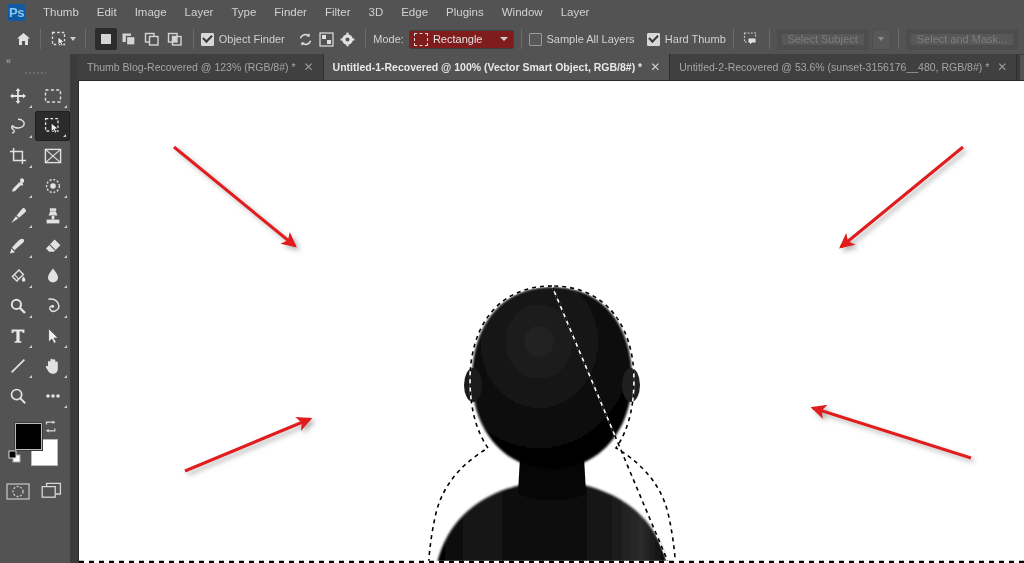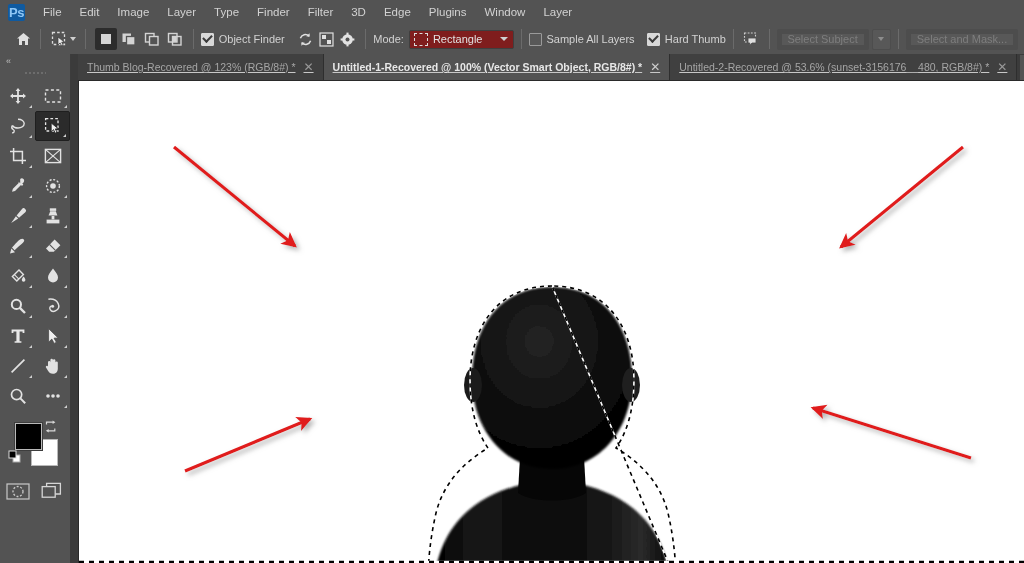--- a/index.html
+++ b/index.html
@@ -84,21 +84,21 @@
   }
   .btn-flat.disabled{color:#7e7e7e;background:#585858;border-color:#4d4d4d;}
   .btn-caret{
     width:22px;height:21px;display:flex;align-items:center;justify-content:center;
     background:#585858;border:1px solid #4d4d4d;border-radius:2px;margin-left:3px;box-sizing:border-box;
   }
 
   
   .tabbar{
     position:absolute;left:0;top:54px;width:1020px;height:26px;background:#3b3b3b;
-    display:flex;align-items:flex-end;text-decoration:underline;
+    display:flex;align-items:flex-end;
   }
   .tab-spacer{width:78px;height:26px;background:#3b3b3b;}
   .tab{
     height:26px;display:flex;align-items:center;padding:0 9px;gap:8px;
     font-size:10.5px;color:#a5a5a5;background:#404040;
     border-right:1px solid #2e2e2e;white-space:nowrap;box-sizing:border-box;
   }
   .tab.active{background:#535353;color:#e8e8e8;font-weight:bold;}
   .tab .x{font-size:12px;color:#9a9a9a;line-height:1;}
   .tab.active .x{color:#cfcfcf;font-weight:normal;}
@@ -156,21 +156,21 @@
   }
   .arrow-layer{position:absolute;left:0;top:0;width:946px;height:483px;pointer-events:none;}
 </style>
 </head>
 <body>
 
 <div class="app">
 
   <div class="menubar">
     <div class="ps-logo">Ps</div>
-    <div class="menu-item">File</div>
+    <div class="menu-item">Thumb</div>
     <div class="menu-item">Edit</div>
     <div class="menu-item">Image</div>
     <div class="menu-item">Layer</div>
     <div class="menu-item">Type</div>
     <div class="menu-item">Finder</div>
     <div class="menu-item">Filter</div>
     <div class="menu-item">3D</div>
     <div class="menu-item">Edge</div>
     <div class="menu-item">Plugins</div>
     <div class="menu-item">Window</div>

